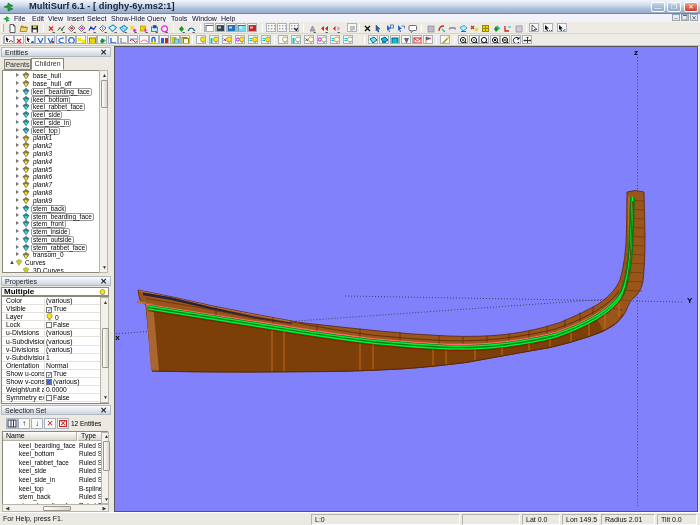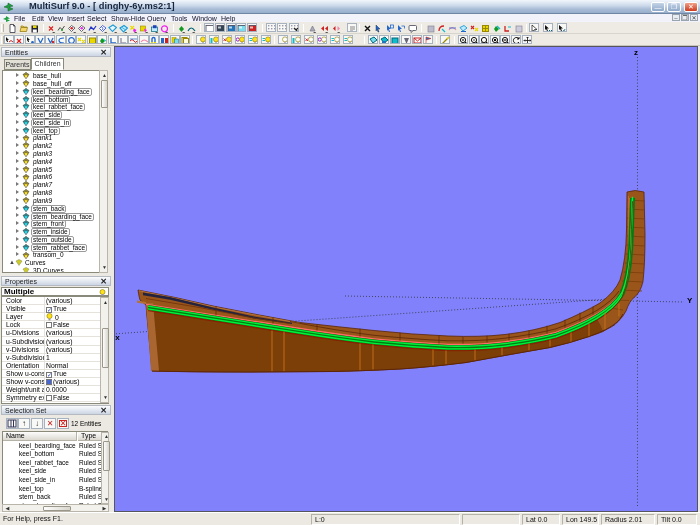--- a/index.html
+++ b/index.html
@@ -58,21 +58,21 @@
 
 #viewport{left:114px;top:46px;width:584px;height:466px;background:#8081fb;border:1px solid #55555e}
 </style></head>
 <body>
 <div id="app">
 
   <div id="title" class="abs">
     <svg class="abs" style="left:3px;top:2px" width="11" height="10">
         <path d="M1,5 L5,3 L5,1 L10,4 L6,5 L10,7 L5,9 L5,6 Z" fill="#1f9f3f" stroke="#0a5a20" stroke-width="0.5"></path>
       </svg>
-    <span class="txt">MultiSurf 9.0 - [ dinghy-6y.ms2:1]</span>
+    <span class="txt">MultiSurf 6.1 - [ dinghy-6y.ms2:1]</span>
     <div class="wbtn" style="left:651px;background:linear-gradient(#c3d3e7,#8fa9c9)"><span style="position:relative;top:1px">—</span></div>
     <div class="wbtn" style="left:667px;background:linear-gradient(#c3d3e7,#8fa9c9)">❐</div>
     <div class="wbtn" style="left:684px;background:linear-gradient(#f0a088,#cc3b1e)">✕</div>
   </div>
 
   <div id="menubar" class="abs">
     <svg class="abs" style="left:2px;top:1px" width="9" height="8">
         <path d="M1,4 L4,2.5 L4,1 L8,3.5 L5,4 L8,5.5 L4,7 L4,5 Z" fill="#1f9f3f"></path>
       </svg>
     <span class="m" style="left:14px">File</span>

